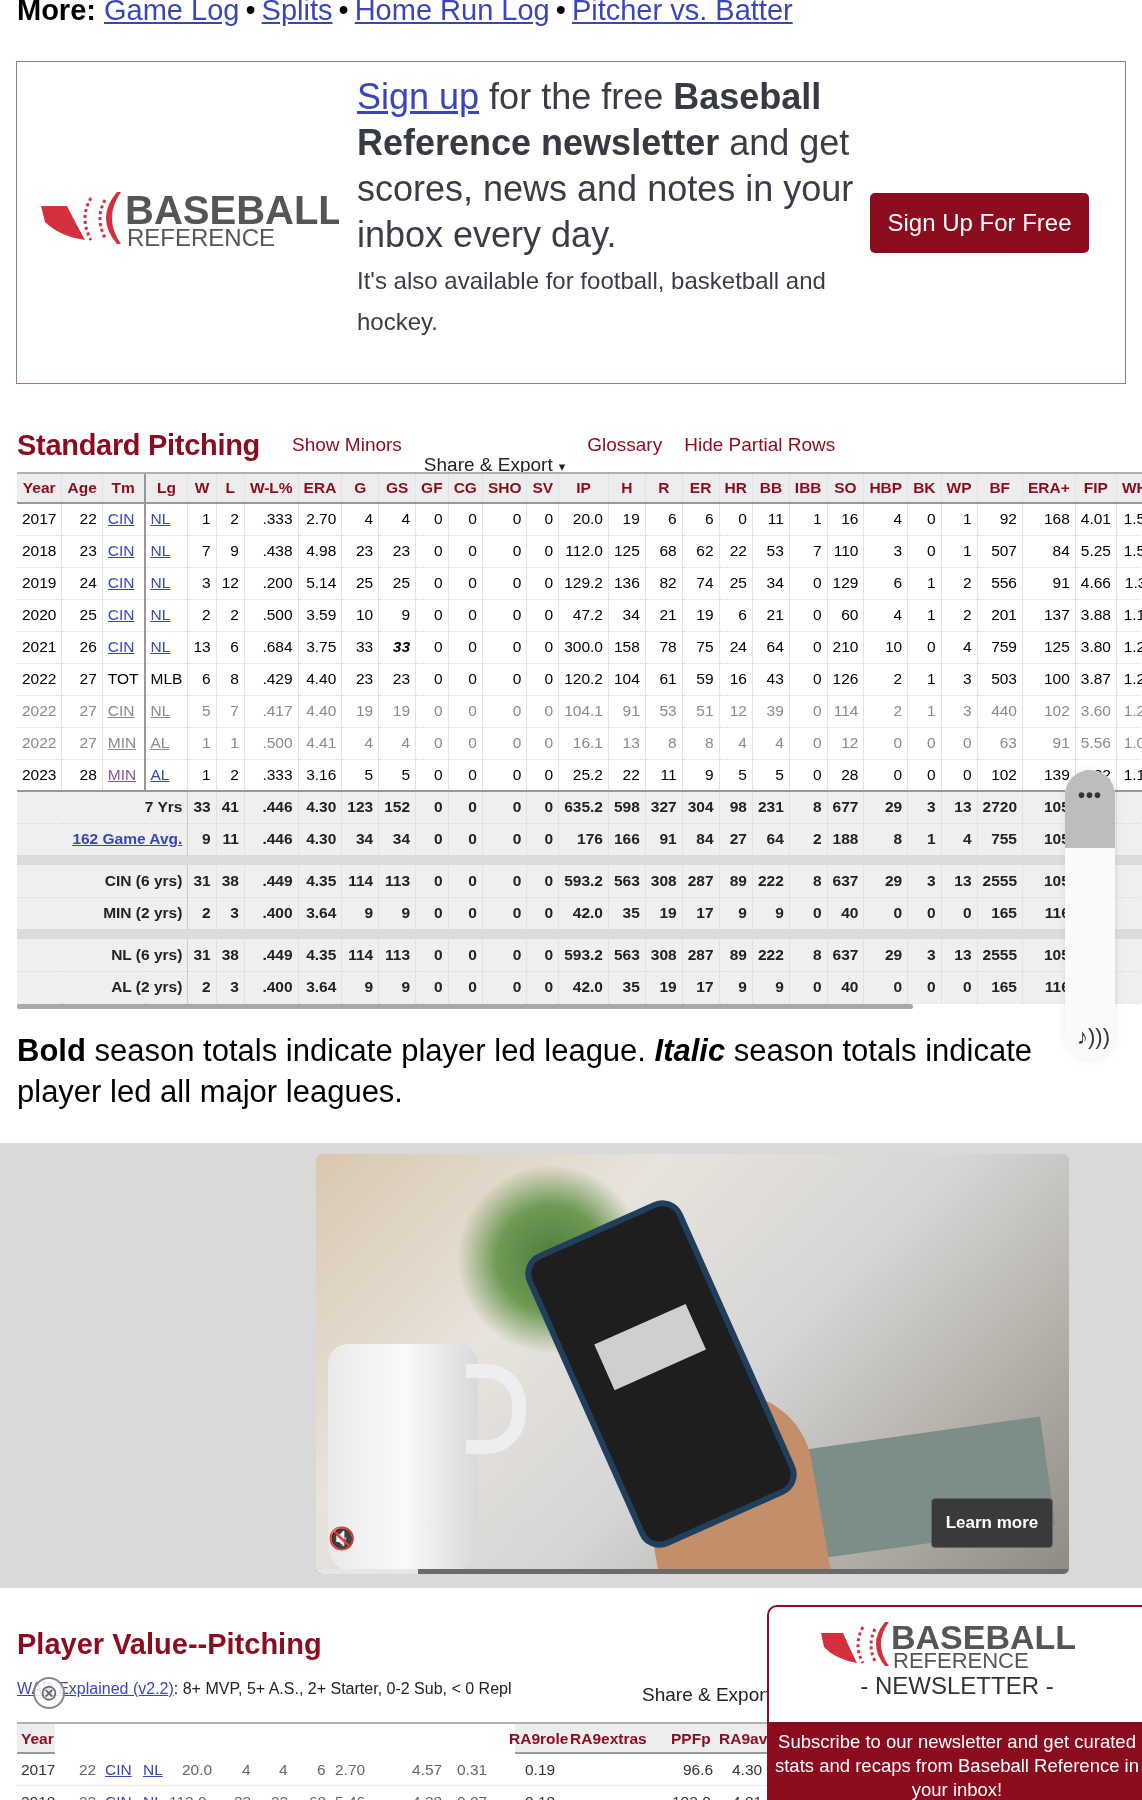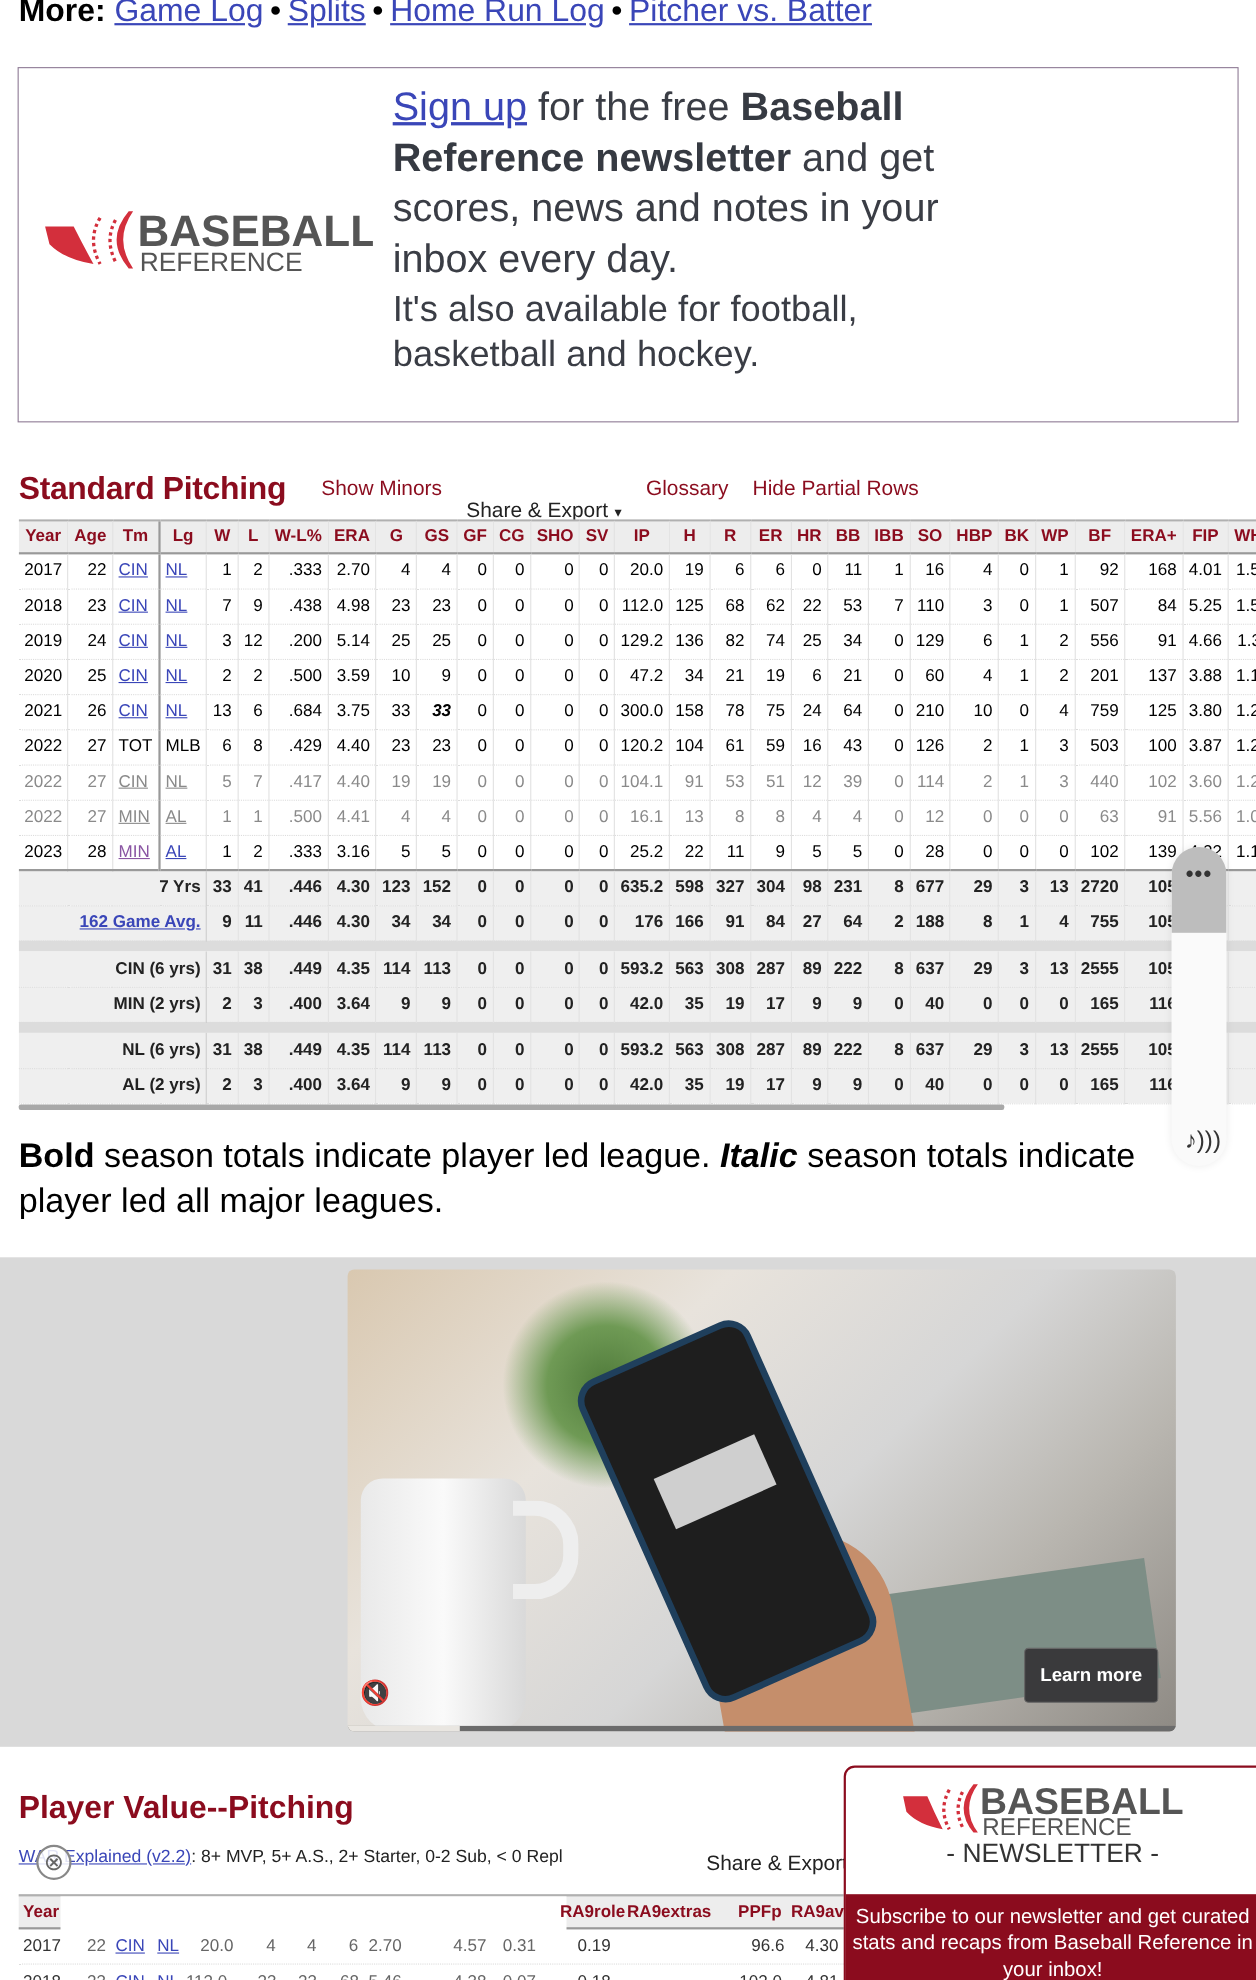--- a/index.html
+++ b/index.html
@@ -20,21 +20,21 @@
     position: absolute; top: 61px; left: 16px; width: 1110px; height: 323px;
     border: 1px solid #8e7a94; background: #fff;
   }
   .banner .logo { position: absolute; left: 22px; top: 126px; width: 300px; height: 60px; }
   .banner .msg {
     position: absolute; left: 340px; top: 12px; width: 500px; 
     font-size: 36px; line-height: 46px; color: #3a3d45;
   }
   .banner .msg b { color: #363a42; }
   .banner .msg a { color: #3a46b8; }
-  .banner .msg .sub { font-size: 33px; line-height: 41px; margin-top: 2px; }
+  .banner .msg .sub { font-size: 24px; line-height: 41px; margin-top: 2px; }
   .banner .cta {
     position: absolute; left: 853px; top: 131px; width: 219px; height: 60px;
     background: #8b0c1e; color: #fff; border: none; border-radius: 5px; font-size: 24px;
     font-family: "Liberation Sans", sans-serif;
   }
 
   
   .sec-head { position: absolute; left: 17px; top: 423px; height: 44px; display: flex; align-items: center; white-space: nowrap; }
   .sec-title { font-size: 29px; font-weight: bold; color: #8b0c1e; margin-right: 32px; letter-spacing: -0.3px; }
   .sec-link { font-size: 19px; color: #8b0c1e; margin-right: 22px; }
@@ -118,20 +118,21 @@
     <path d="M52 10 Q40 30 52 52" stroke="#d32f3c" stroke-width="3" fill="none" stroke-dasharray="3 3"></path>
     <path d="M78 4 Q56 30 78 56 L82 56 Q64 30 82 4 Z" fill="#d32f3c"></path>
     <path d="M66 12 Q56 30 66 50" stroke="#d32f3c" stroke-width="3" fill="none" stroke-dasharray="3 3"></path>
     <text x="86" y="36" font-family="Liberation Sans, sans-serif" font-weight="bold" font-size="40" fill="#555">BASEBALL</text>
     <text x="88" y="58" font-family="Liberation Sans, sans-serif" font-size="24" fill="#555">REFERENCE</text>
   </svg>
   <div class="msg">
     <a href="#">Sign up</a><span> for the free </span><b>Baseball Reference newsletter</b><span> and get scores, news and notes in your inbox every day.</span>
     <div class="sub">It's also available for football, basketball and hockey.</div>
   </div>
+  <button class="cta">Sign Up For Free</button>
 </div>
 
 <div class="sec-head">
   <span class="sec-title">Standard Pitching</span>
   <span class="sec-link">Show Minors</span>
   <span class="sec-link dark"><span>Share &amp; Export</span><span class="caret">▾</span></span>
   <span class="sec-link">Glossary</span>
   <span class="sec-link">Hide Partial Rows</span>
 </div>
 

